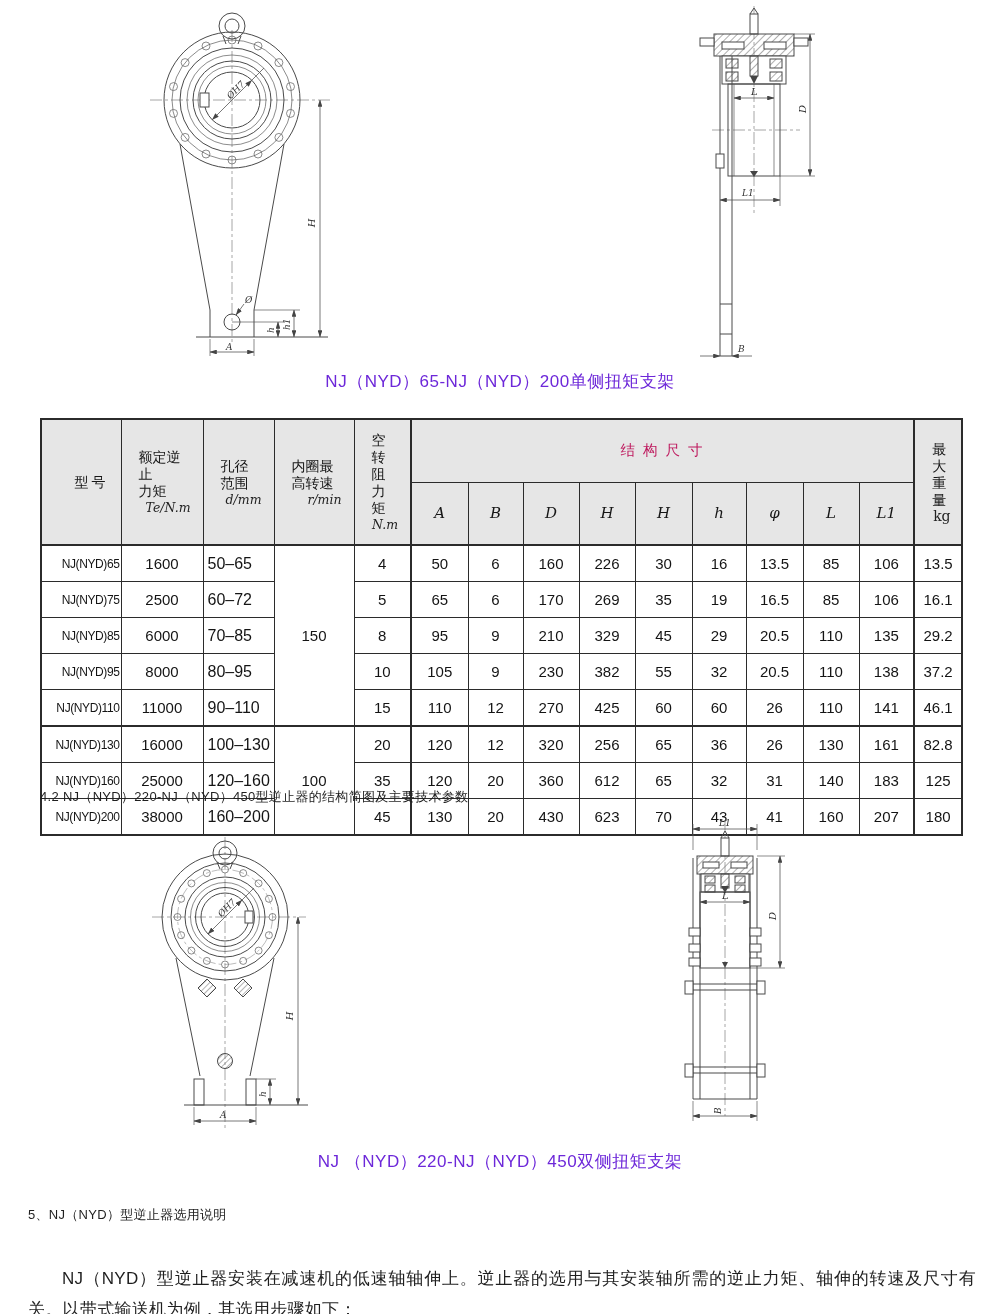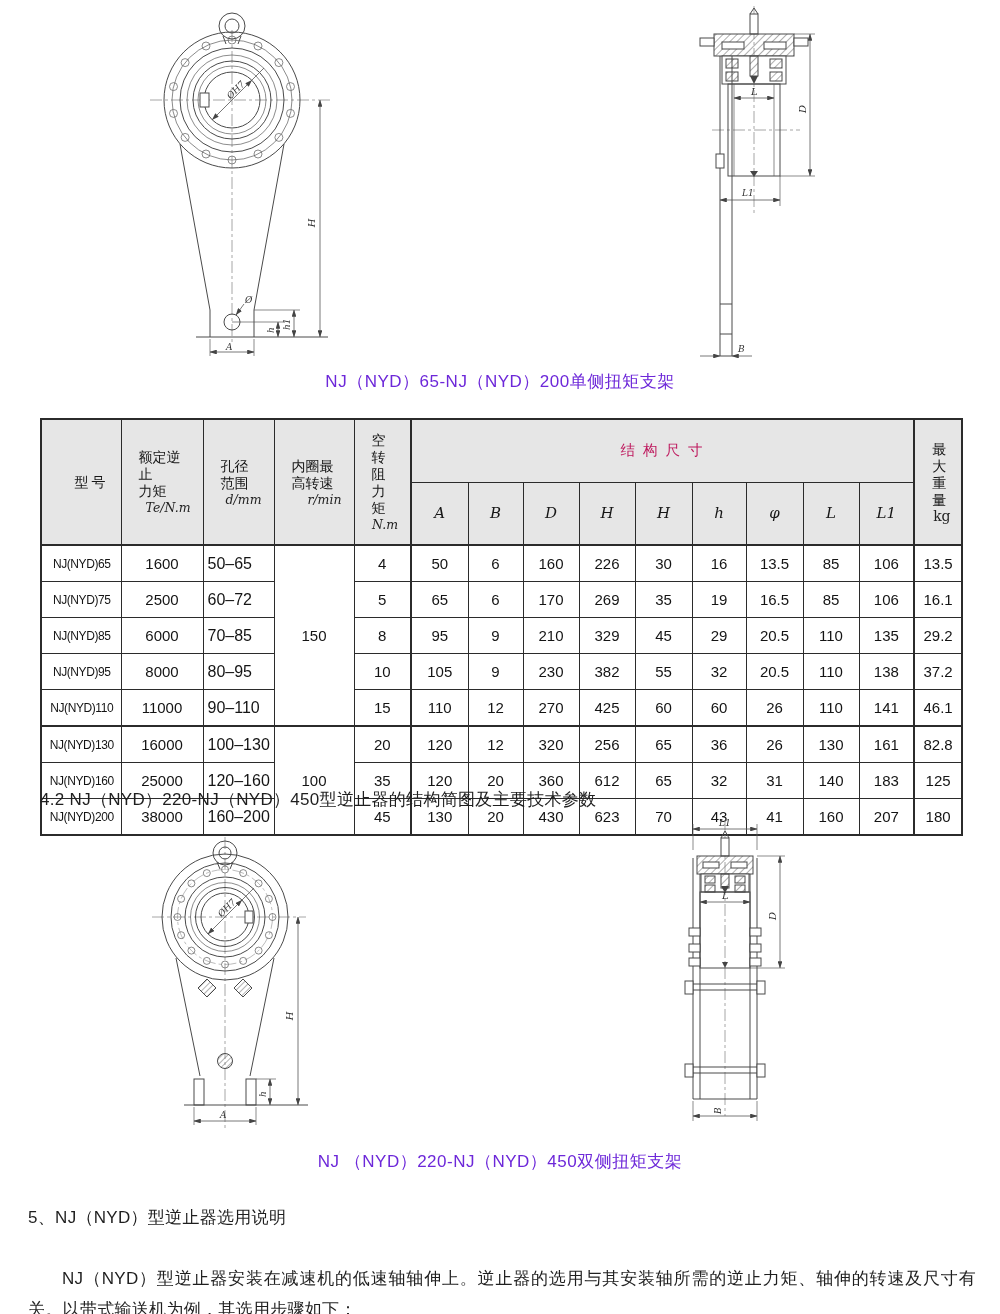--- a/index.html
+++ b/index.html
@@ -11,39 +11,39 @@
   .drawing{position:absolute;}
   .ln{fill:none;stroke:#4a4a4a;stroke-width:1;}
   .thin{fill:none;stroke:#5a5a5a;stroke-width:.7;}
   .cl{fill:none;stroke:#8f8f8f;stroke-width:.8;stroke-dasharray:12 3 3 3;}
   .dim{fill:none;stroke:#555;stroke-width:.8;}
   .dtxt{font-family:"DejaVu Serif",serif;font-style:italic;font-size:9px;fill:#333;}
   .dtxt.big{font-size:10px;}
   .solid{fill:#444;stroke:none;}
   
   .caption{position:absolute;left:0;width:1000px;text-align:center;font-size:17px;letter-spacing:.5px;color:#6d28d9;}
-  .heading{position:absolute;font-size:17px;letter-spacing:.3px;color:#1f1f1f;}
+  .heading{position:absolute;font-size:13px;letter-spacing:.3px;color:#1f1f1f;}
   .para{position:absolute;font-size:17px;line-height:31px;letter-spacing:.3px;color:#1f1f1f;text-indent:2em;text-align:justify;margin-top:25px;}
   
   table.spec{
     position:absolute;left:40px;top:418px;width:921px;
     border-collapse:collapse;table-layout:fixed;
     border:2px solid #2b2b2b;
   }
   .spec th,.spec td{border:1px solid #2b2b2b;overflow:hidden;}
   .spec thead th{background:#e6e6e6;font-weight:normal;vertical-align:middle;padding:12px;}
   .spec thead tr.r1{height:34px;}
   .spec thead tr.r2{height:44px;}
   .hl{font-size:14px;line-height:17px;text-align:left;padding-left:5px;color:#161616;}
   .hc{font-size:14.5px;text-align:center;letter-spacing:2px;color:#be185d;}
   .hu{font-family:"DejaVu Serif",serif;font-style:italic;font-size:12.5px;line-height:15px;text-align:right;padding-left:5px;color:#222;}
   .hu2{font-family:"DejaVu Serif",serif;font-size:14px;line-height:15px;text-align:left;padding-left:6px;color:#222;}
   .dimh{font-family:"DejaVu Serif",serif;font-style:italic;font-size:15px;text-align:center;color:#161616;}
   .spec tbody td{height:33px;font-size:15px;text-align:center;background:#fff;color:#141414;}
-  .spec tbody td.c-model{font-size:12px;text-align:center;padding-left:2px;letter-spacing:-.4px;}
+  .spec tbody td.c-model{font-size:12px;text-align:right;padding-left:2px;letter-spacing:-.4px;}
   .spec tbody td.c-range{font-size:16px;text-align:left;padding-left:4px;}
   .spec .thick-l{border-left:2px solid #2b2b2b;}
   .spec tbody tr:first-child td{border-top:2px solid #2b2b2b;}
   .spec tbody tr.thick-t td{border-top:2px solid #2b2b2b;}
 </style>
 </head>
 <body>
 
 <svg class="drawing" style="left:150px;top:4px;" width="200" height="362" viewBox="0 0 200 362">
   <defs>

